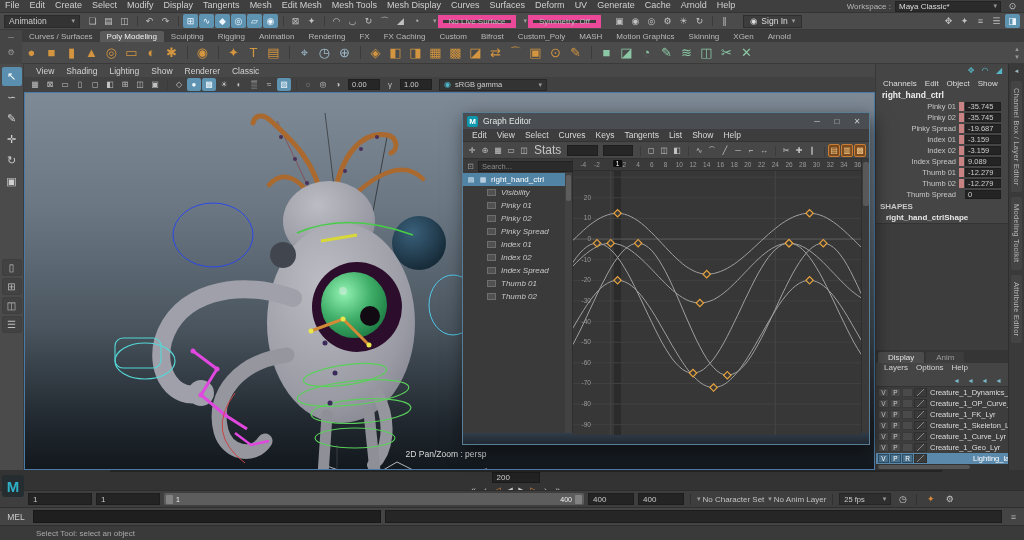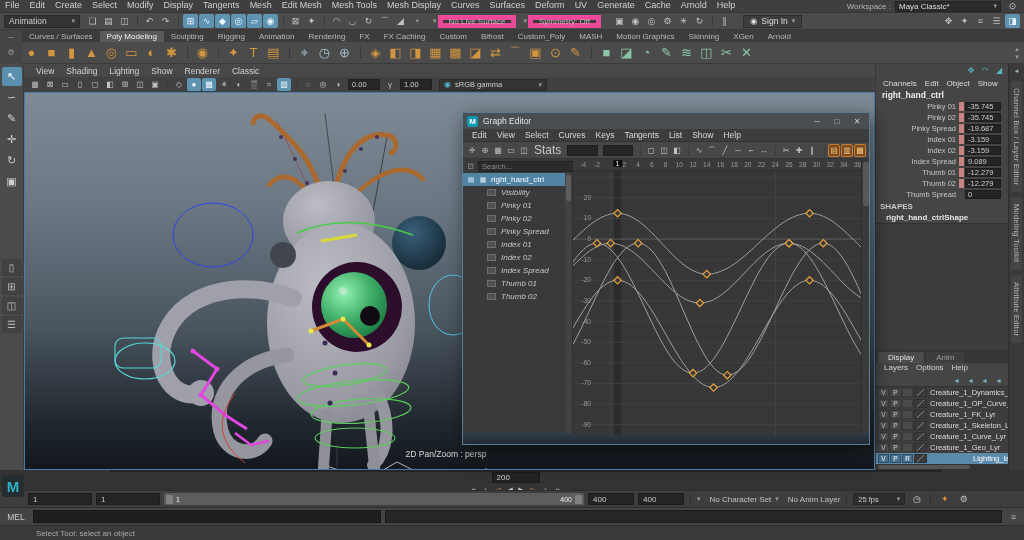--- a/index.html
+++ b/index.html
@@ -183,21 +183,21 @@
 
   
   #rangerow{left:0;top:490px;width:1024px;height:17px;background:#3e3e3e;display:flex;align-items:center;gap:4px;
     padding-left:28px;font-size:8px;color:#c8c8c8;border-top:1px solid #2d2d2d;}
   .rfield{width:64px;height:12px;background:#242424;border:1px solid #1d1d1d;padding:0 4px;display:flex;align-items:center;}
   .rfield.small{width:46px;}
   #range-bar{width:420px;height:12px;background:#5d5d5d;border-radius:2px;display:flex;align-items:center;
     padding:0 2px;color:#f0f0f0;font-size:7px;gap:3px;}
   .rhandle{width:7px;height:9px;background:#828282;border-radius:1px;}
   #range-bar .end{margin-left:auto;display:flex;align-items:center;gap:3px;}
-  .plain-dd{display:flex;align-items:flex-start;gap:9px;color:#c2c2c2;font-size:8px;white-space:nowrap;}
+  .plain-dd{display:flex;align-items:flex-start;gap:2px;color:#c2c2c2;font-size:8px;white-space:nowrap;}
   .fps-box{width:52px;height:12px;background:#2e2e2e;border:1px solid #252525;display:flex;align-items:center;
     justify-content:space-between;padding:0 4px;font-size:7.5px;color:#ccc;}
   .vsep{width:1px;height:11px;background:#313131;margin:0 2px;flex:none;}
 
   
   #melrow{left:0;top:507px;width:1024px;height:18px;background:#444;display:flex;align-items:center;gap:4px;
     padding:0 3px;border-top:1px solid #2f2f2f;}
   .mel-label{width:26px;text-align:center;color:#ccc;font-size:8.5px;}
   #mel-input{width:348px;height:13px;background:#1f1f1f;border:1px solid #181818;}
   #mel-output{flex:1;height:13px;background:#262626;border:1px solid #1c1c1c;}

